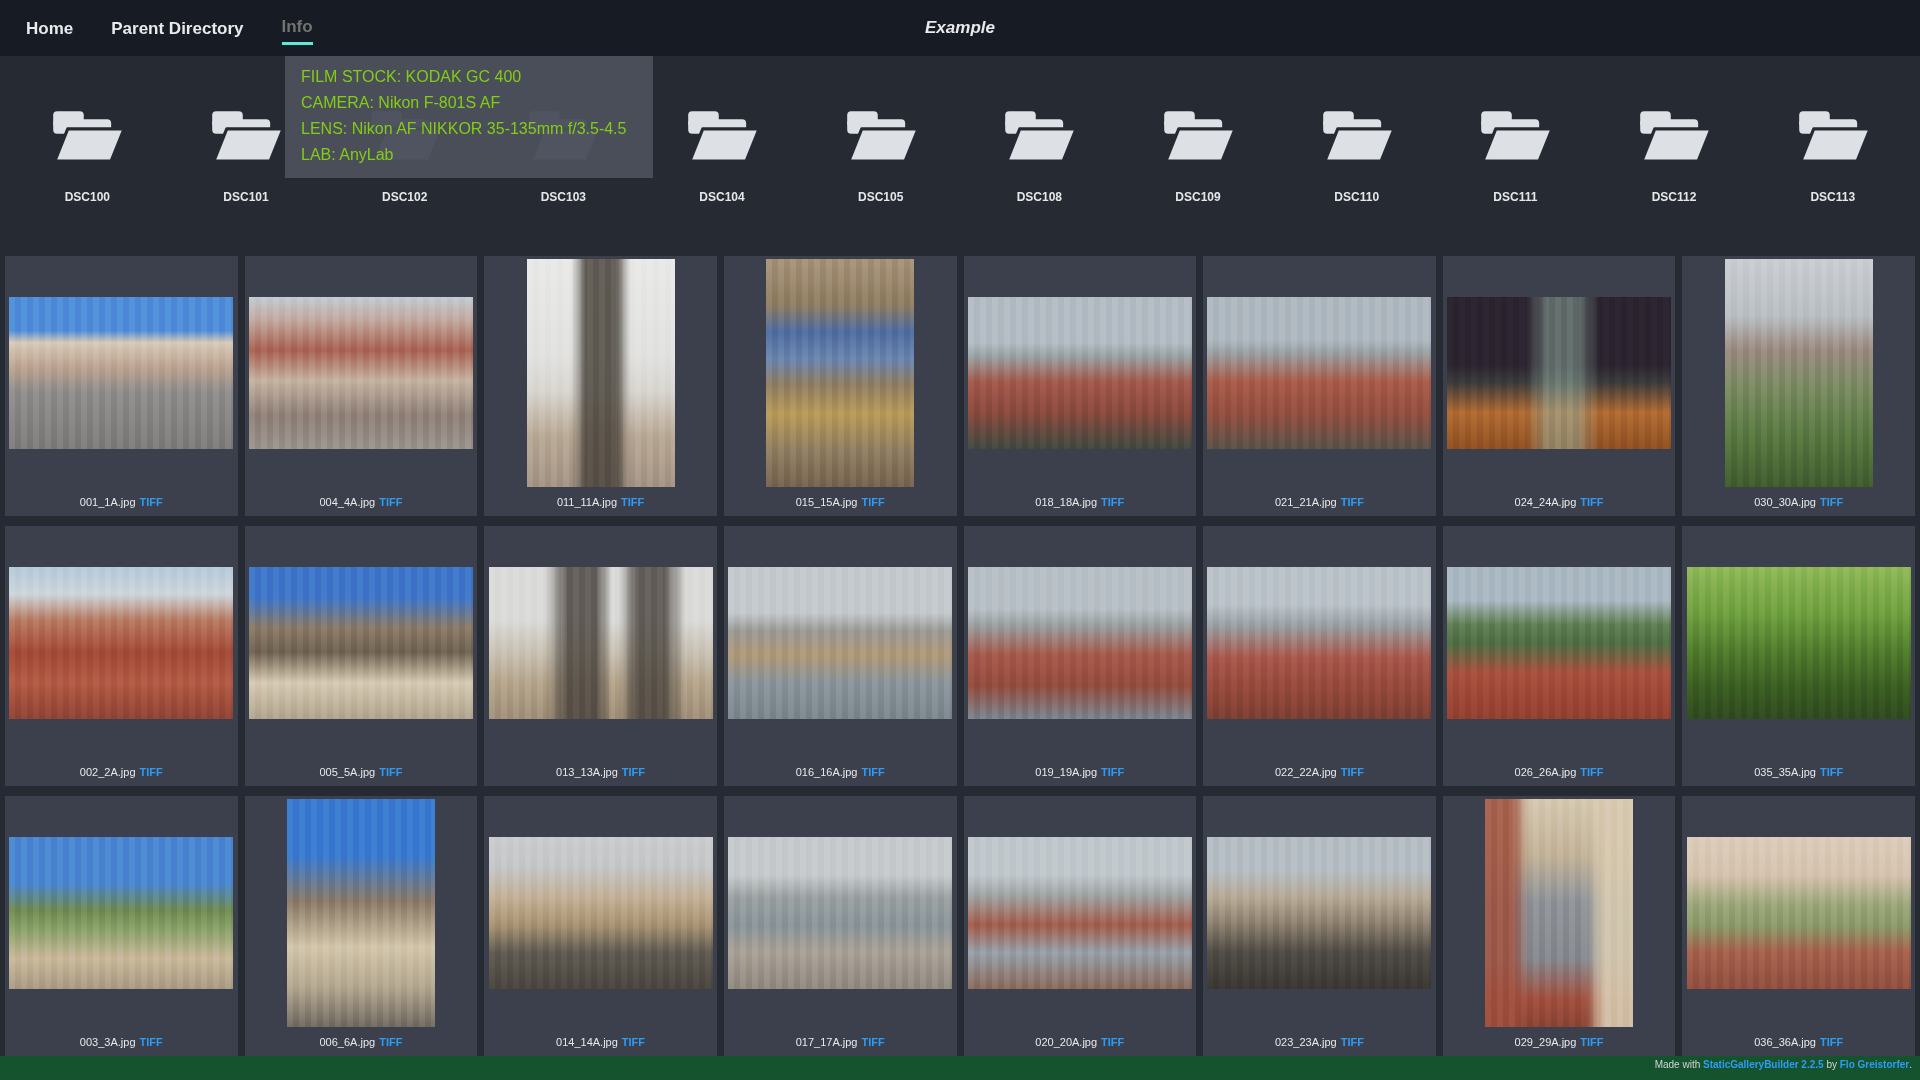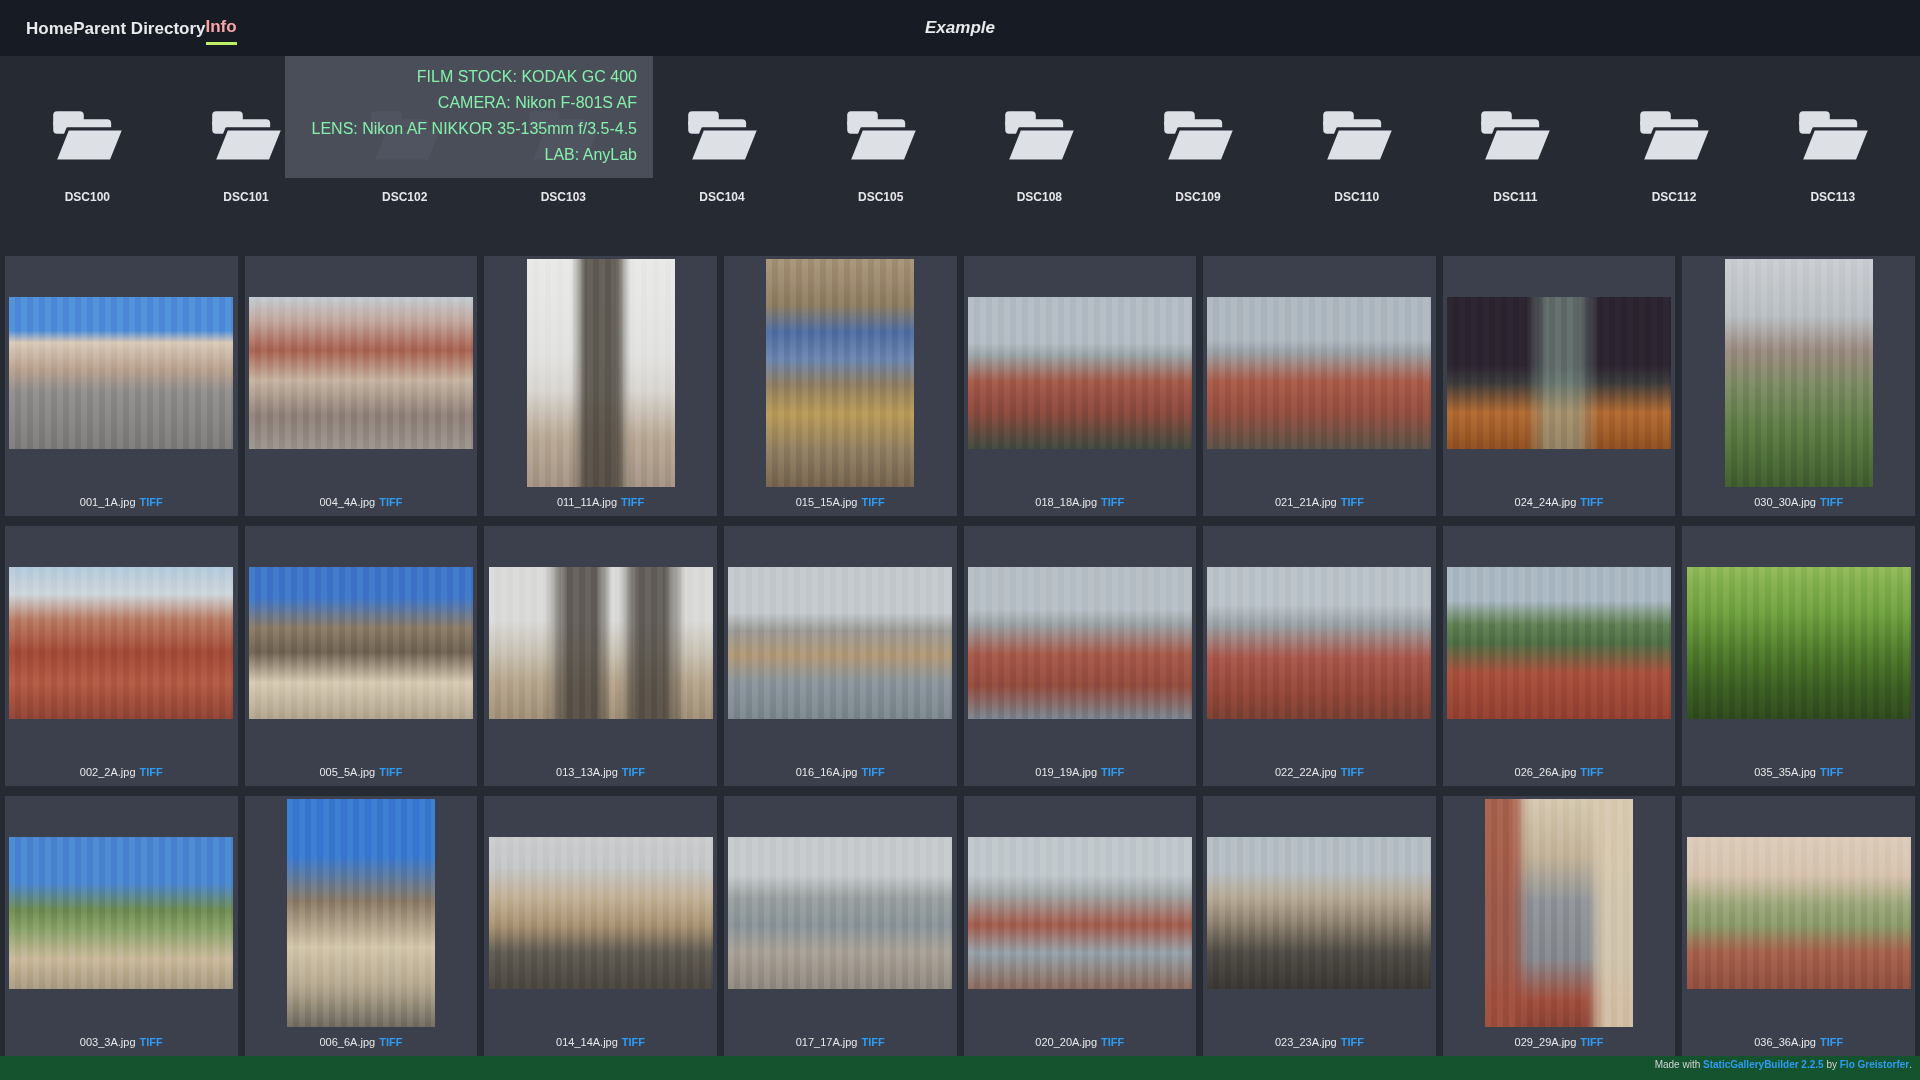--- a/index.html
+++ b/index.html
@@ -1,37 +1,37 @@
 <!DOCTYPE html>
 <html><head>
 <meta charset="utf-8">
 <style>
   * { margin:0; padding:0; box-sizing:border-box; }
   html,body { width:1920px; height:1080px; overflow:hidden;
     background:#262a33; font-family:"Liberation Sans", sans-serif; }
 
   
   .navbar { position:relative; height:56px; background:#171b24;
-    display:flex; align-items:center; padding-left:26px; }
+    display:flex; align-items:center; padding-left:26px; gap:38px; }
   .nav-link { font-size:17px; font-weight:bold; color:#e9eaec; cursor:pointer;
     padding:6px 0 5px; }
-  .nav-link.active { color:#fca5a5; border-bottom:3px solid #bef264; }
+  .nav-link.active { color:#737373; border-bottom:3px solid #5eead4; }
   .nav-title { position:absolute; left:0; right:0; text-align:center;
     font-size:17px; font-weight:bold; color:#e9eaec; pointer-events:none;font-style:italic; }
 
   
   .folder-strip { height:200px; display:flex; padding:44px 8px 0; }
   .folder { flex:1; text-align:center; cursor:pointer; }
   .folder svg { width:88px; height:66px; display:block; margin:0 auto; }
   .flabel { margin-top:24px; font-size:12px; font-weight:bold; color:#e6e7e9; }
 
   
   .tooltip { position:absolute; left:285px; top:56px; width:368px;
     background:rgba(74,80,91,0.97); padding:8px 16px 10px; z-index:20; }
-  .tooltip div { font-size:16px; line-height:26px; color:#86efac;text-align:right; }
+  .tooltip div { font-size:16px; line-height:26px; color:#84cc16; }
 
   
   .grid { display:grid; grid-template-columns:repeat(8,1fr);
     column-gap:7px; row-gap:10px; padding:0 5px; }
   .cell { height:260px; background:#3b404c; display:flex; flex-direction:column; }
   .imgbox { flex:1; display:flex; align-items:center; justify-content:center; overflow:hidden; }
   .photo { display:block; cursor:pointer; position:relative; }
   .photo.L { width:224px; height:152px; }
   .photo.P { width:148px; height:228px; }
   .photo::after { content:""; position:absolute; inset:0;

